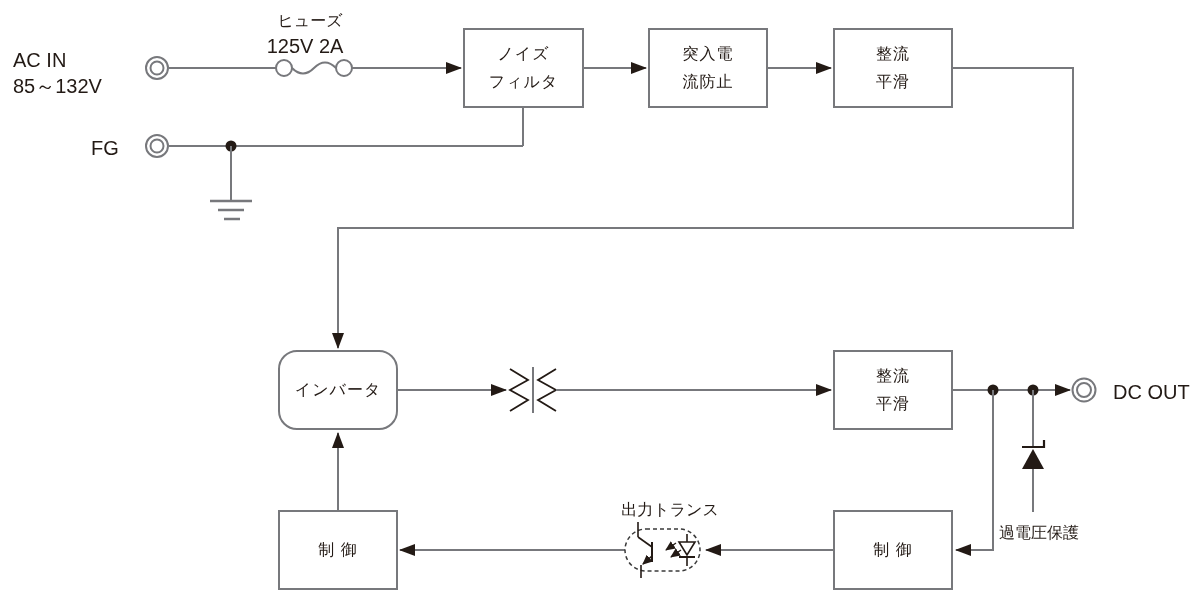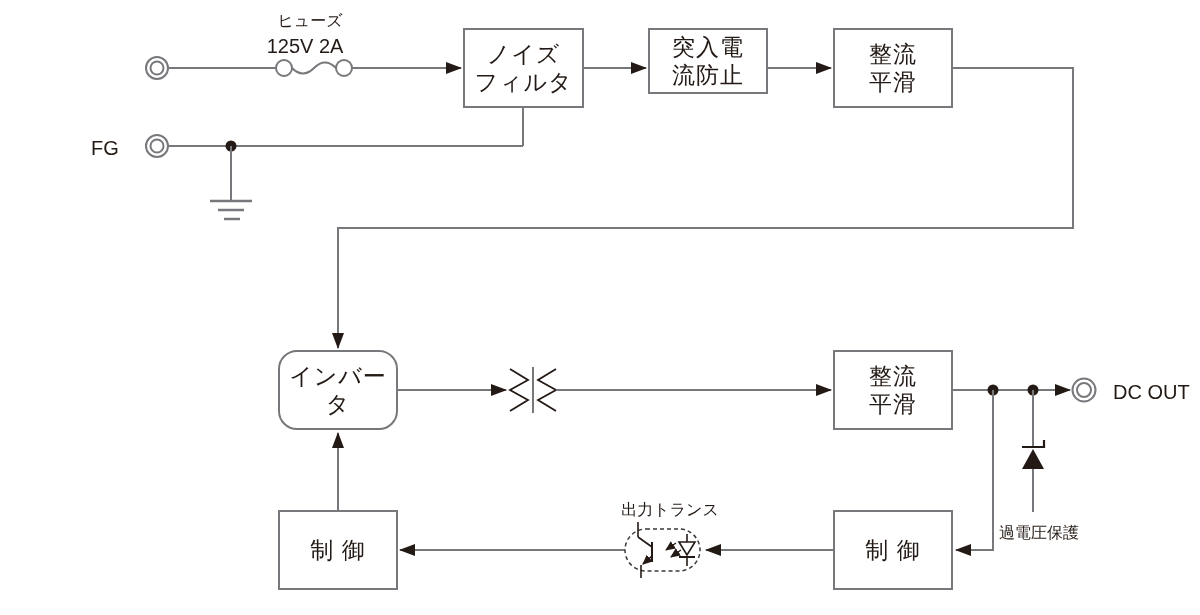--- a/index.html
+++ b/index.html
@@ -11,21 +11,21 @@
   .stage{
     position:relative;width:1200px;height:615px;background:var(--bg);
     font-family:"Liberation Sans","DejaVu Sans",sans-serif;
     color:var(--ink);overflow:hidden;
   }
   svg.wires{position:absolute;left:0;top:0;width:1200px;height:615px;}
   .block{
     position:absolute;box-sizing:border-box;border:2px solid var(--line);
     background:var(--bg);display:flex;flex-direction:column;
     align-items:center;justify-content:center;
-    font-size:23px;line-height:28px;letter-spacing:1px;text-align:center;
+    font-size:16px;line-height:28px;letter-spacing:1px;text-align:center;
   }
   .lbl{position:absolute;font-size:16px;line-height:29px;white-space:nowrap;}
   .lbl.latin{font-size:20px;}
   .lbl.centered{transform:translateX(-50%);text-align:center;}
   .lbl .ln{display:block;}
 </style>
 </head>
 <body>
 
 <div class="stage">
@@ -115,21 +115,21 @@
       <line x1="687" y1="557" x2="687" y2="566" stroke="#231a15" stroke-width="1.6"></line>
     </g>
 
     <line x1="338" y1="510" x2="338" y2="433" stroke="#77787c" stroke-width="2" marker-end="url(#arr)"></line>
   </svg>
 
   <div class="block" style="left:463px;top:28px;width:121px;height:80px;">
     <span class="ln">ノイズ</span>
     <span class="ln">フィルタ</span>
   </div>
-  <div class="block" style="left:648px;top:28px;width:120px;height:66px;">
+  <div class="block" style="left:648px;top:28px;width:120px;height:80px;">
     <span class="ln">突入電</span>
     <span class="ln">流防止</span>
   </div>
   <div class="block" style="left:833px;top:28px;width:120px;height:80px;">
     <span class="ln">整流</span>
     <span class="ln">平滑</span>
   </div>
   <div class="block" style="left:278px;top:350px;width:120px;height:80px;border-radius:19px;">
     <span class="ln">インバータ</span>
   </div>
@@ -137,20 +137,24 @@
     <span class="ln">整流</span>
     <span class="ln">平滑</span>
   </div>
   <div class="block" style="left:278px;top:510px;width:120px;height:80px;">
     <span class="ln">制 御</span>
   </div>
   <div class="block" style="left:833px;top:510px;width:120px;height:80px;">
     <span class="ln">制 御</span>
   </div>
 
+  <div class="lbl latin" style="left:13px;top:47px;line-height:26px;">
+    <span class="ln">AC IN</span>
+    <span class="ln">85～132V</span>
+  </div>
   <div class="lbl latin" style="left:91px;top:134px;">FG</div>
 
   <div class="lbl centered" style="left:310px;top:6px;">ヒューズ</div>
   <div class="lbl latin centered" style="left:305px;top:32px;">125V 2A</div>
 
   <div class="lbl centered" style="left:670px;top:495px;">出力トランス</div>
 
   <div class="lbl latin" style="left:1113px;top:378px;">DC OUT</div>
 
   <div class="lbl" style="left:999px;top:518px;">

